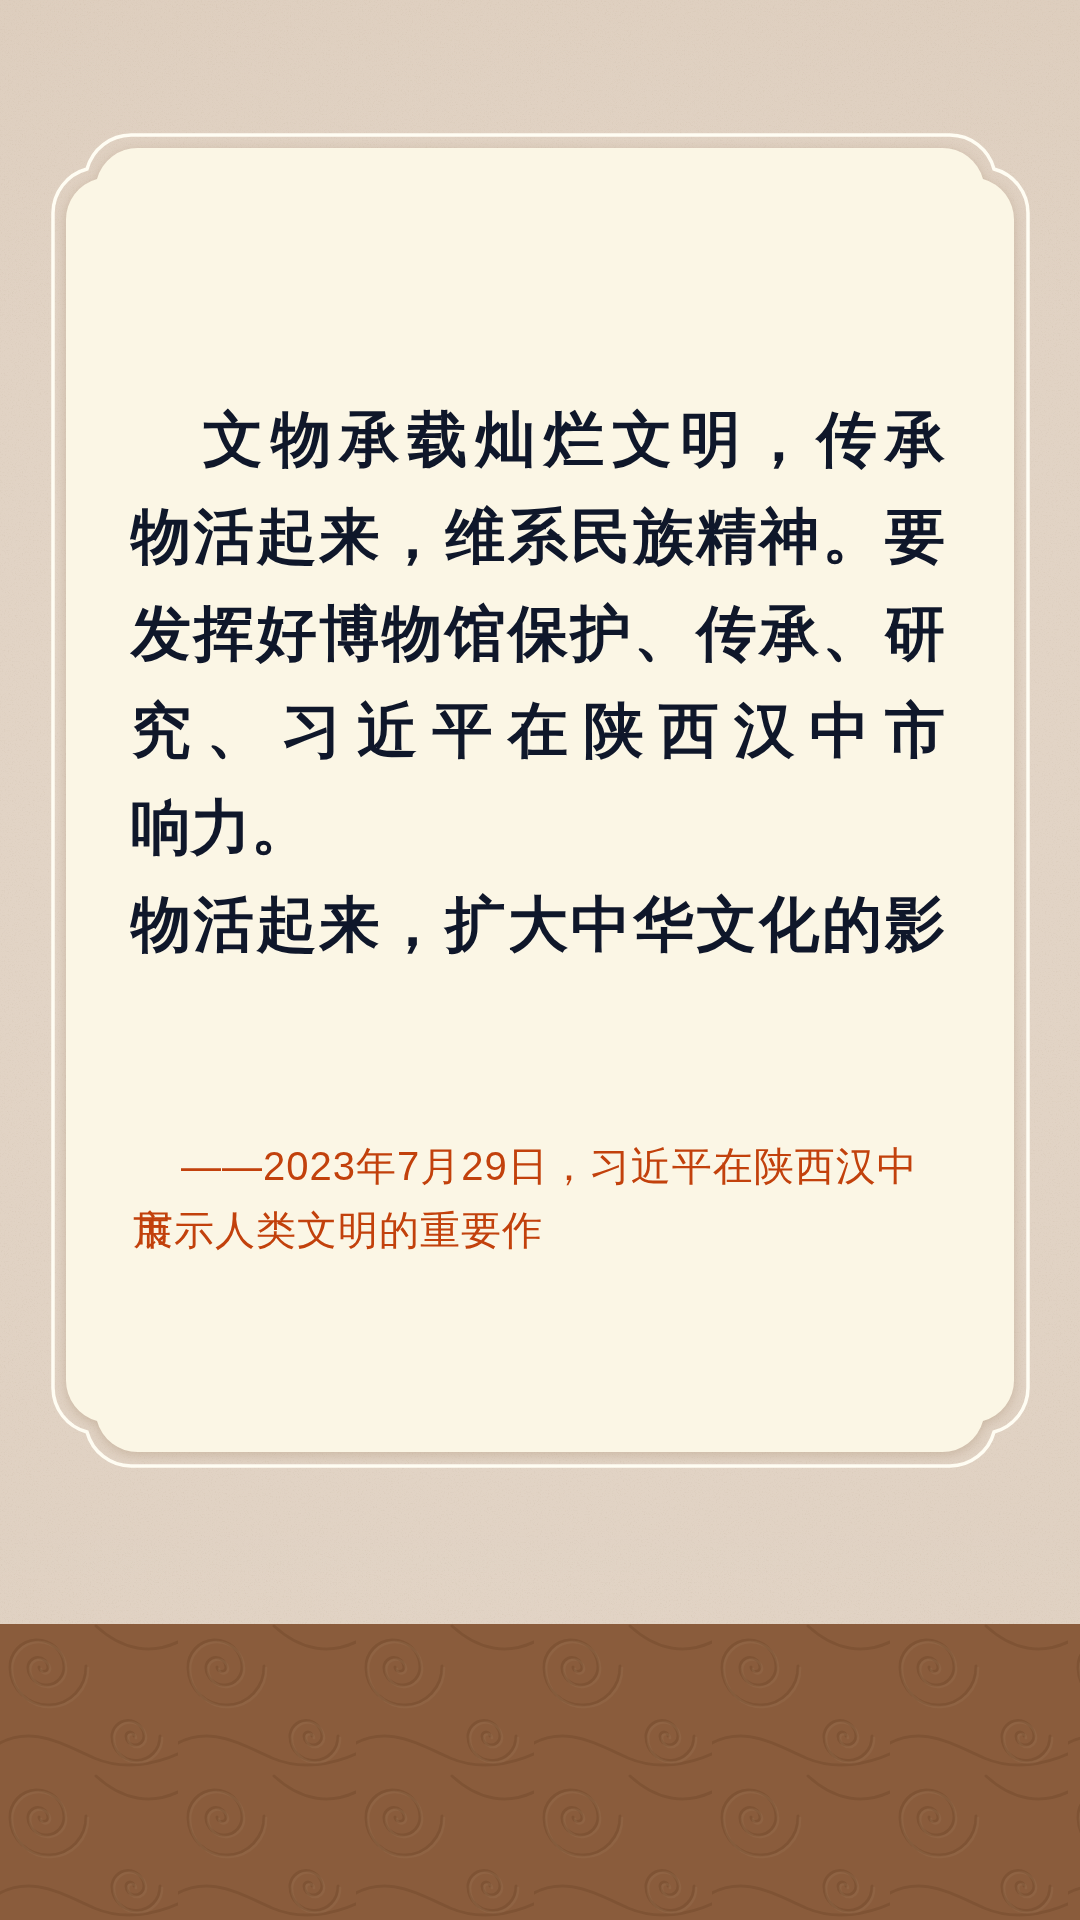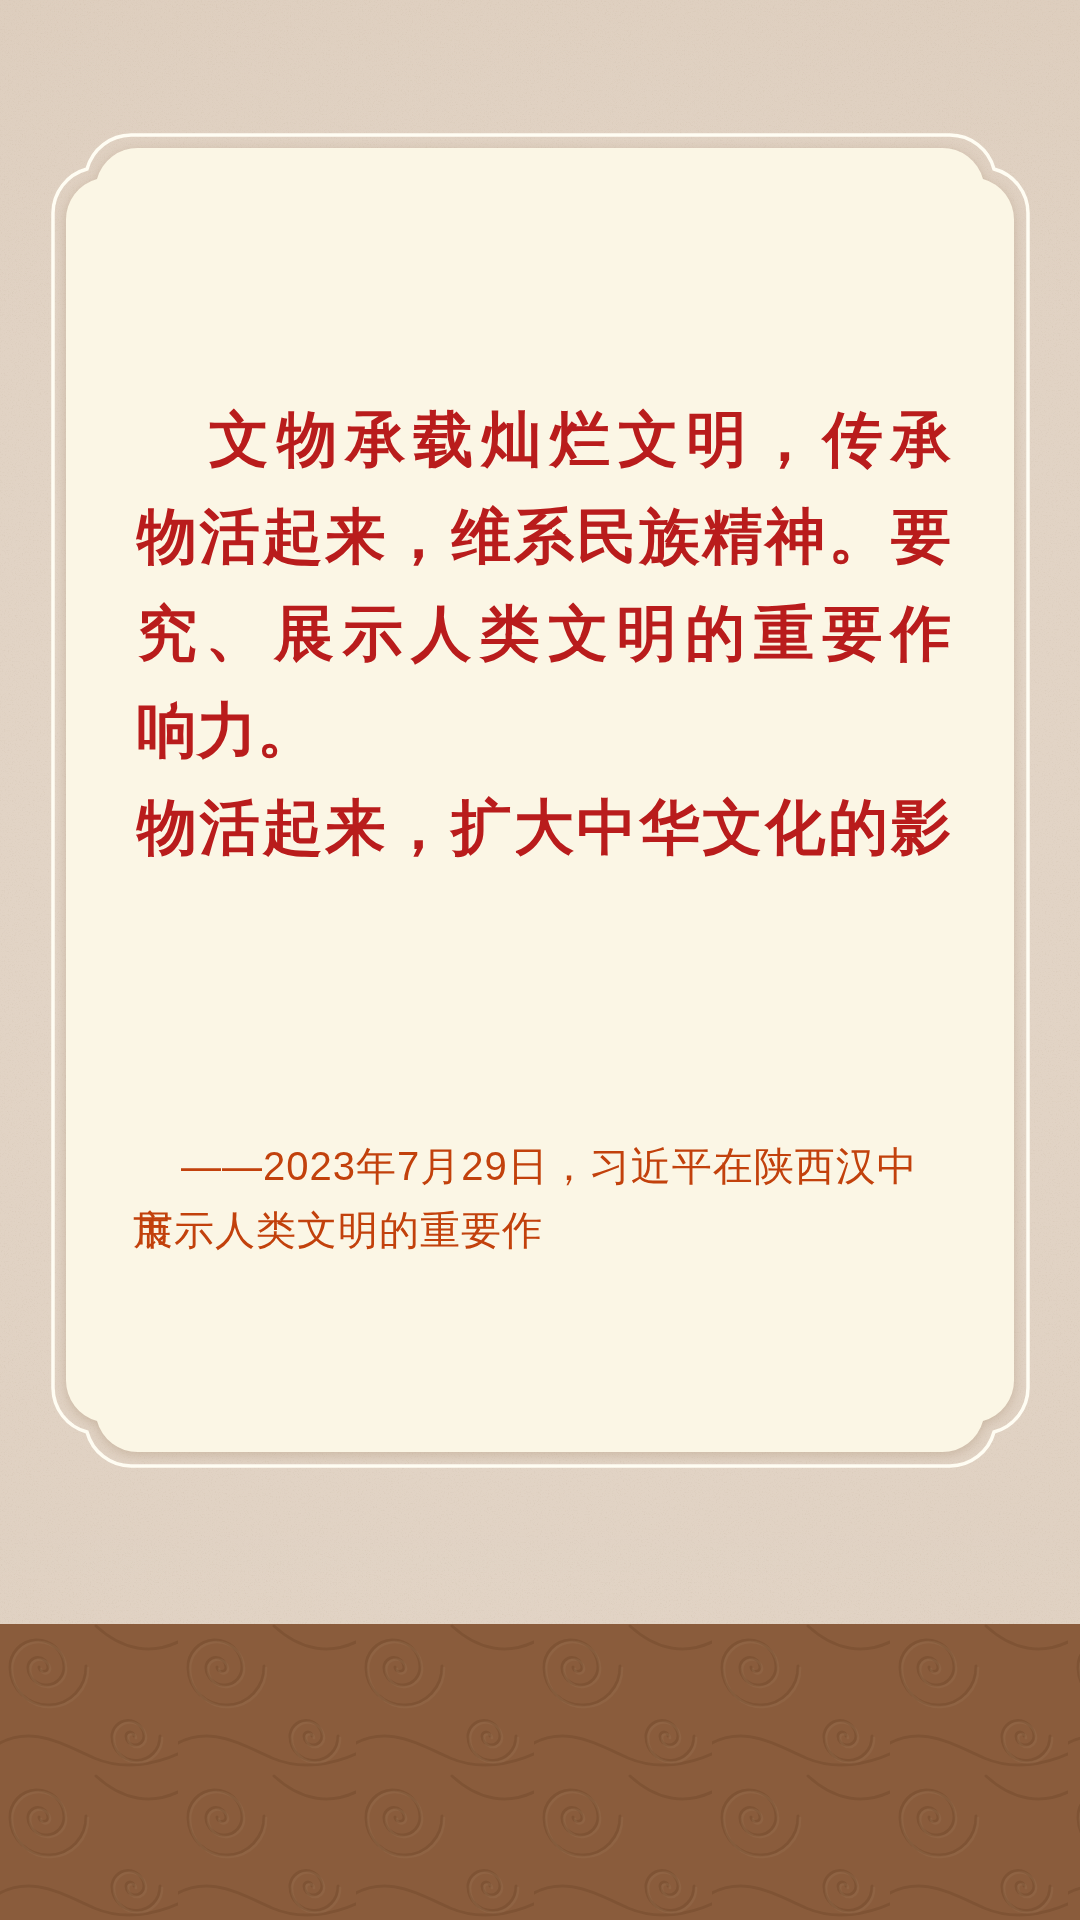--- a/index.html
+++ b/index.html
@@ -18,25 +18,25 @@
       radial-gradient(ellipse 120% 80% at 50% 42%, rgba(255,252,244,0.10), rgba(160,128,96,0.10)),
       linear-gradient(180deg, rgba(200,176,150,0.08) 0%, rgba(255,255,255,0) 18%, rgba(255,255,255,0) 78%, rgba(255,252,244,0.10) 100%);
     pointer-events:none;
   }
   
   .frame-svg{position:absolute;left:0;top:0;width:1080px;height:1920px;}
   .card-path{fill:#fbf6e5;filter:drop-shadow(0 3px 6px rgba(150,118,86,0.30));}
   .outer-line-path{fill:none;stroke:#fffdf3;stroke-width:3.5px;}
   
   .quote{
-    position:absolute;left:137px;top:392px;width:814px;
+    position:absolute;left:131px;top:392px;width:814px;
     font-family:"Liberation Serif","DejaVu Serif",serif;
     font-weight:700;
     font-size:60px;line-height:97px;
-    color:#b91c1c;
+    color:#0f172a;
     text-align:justify;
     text-justify:inter-character;
   }
   .q-line{display:block;height:97px;text-align:justify;text-align-last:justify;}
   .q-line.first{text-indent:72px;}
   .q-line.last{text-align-last:left;}
   
   .attribution{
     position:absolute;left:133px;top:1134px;width:814px;
     font-size:40px;line-height:64px;
@@ -81,21 +81,22 @@
          A 42 42 0 0 1 983 1421 A 42 42 0 0 1 942 1452
          H 138
          A 42 42 0 0 1 97 1421 A 42 42 0 0 1 66 1380
          V 220
          A 42 42 0 0 1 97 179 A 42 42 0 0 1 138 148 Z"></path>
   </svg>
 
   <div class="quote">
     <span class="q-line first">文物承载灿烂文明，传承</span>
     <span class="q-line">物活起来，维系民族精神。要</span>
-    <span class="q-line">究、展示人类文明的重要作</span>
+    <span class="q-line">发挥好博物馆保护、传承、研</span>
+    <span class="q-line">究、习近平在陕西汉中市</span>
     <span class="q-line last">响力。</span>
     <span class="q-line">物活起来，扩大中华文化的影</span>
   </div>
 
   <div class="attribution">
     <span class="attr-line first">——2023年7月29日，习近平在陕西汉中市</span>
     <span class="attr-line">展示人类文明的重要作</span>
   </div>
 
   <div class="footer">

